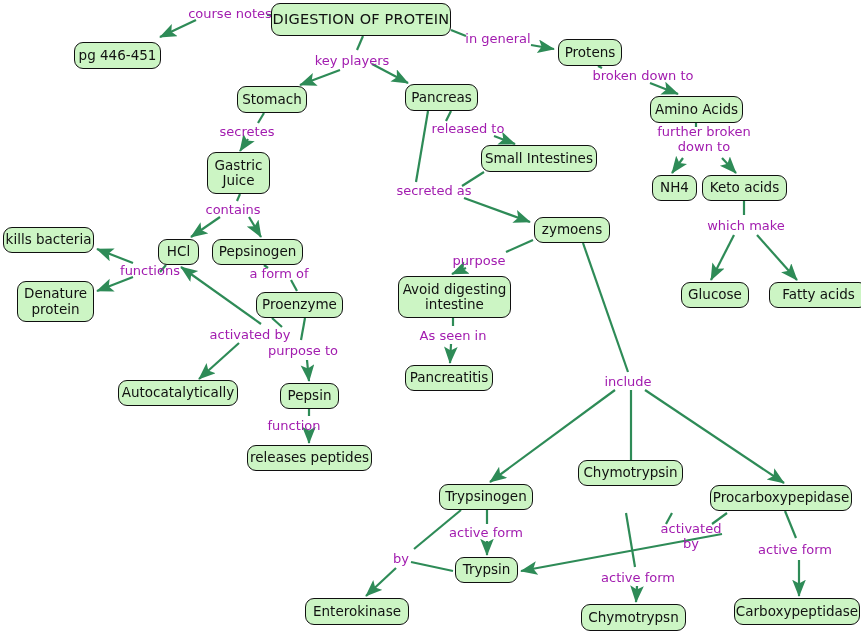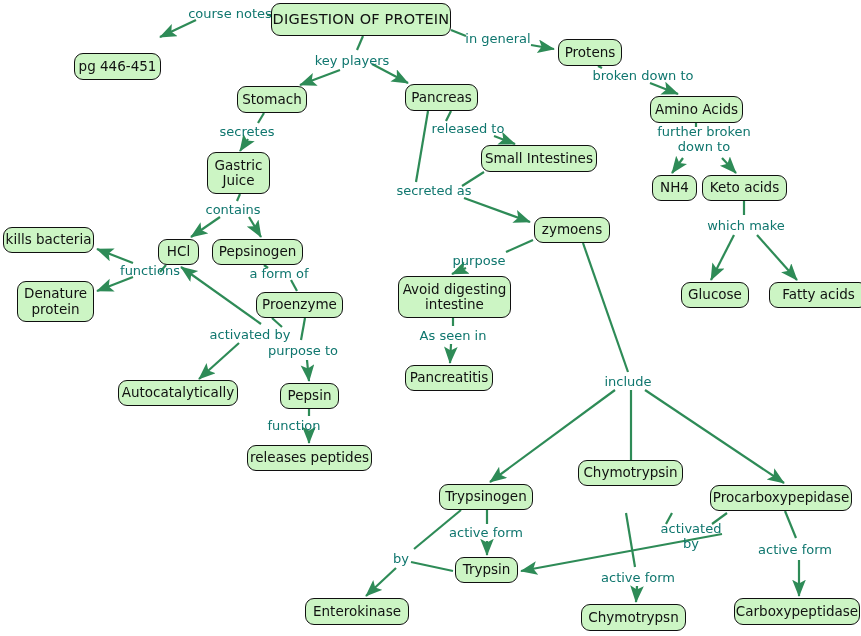--- a/index.html
+++ b/index.html
@@ -34,21 +34,21 @@
     align-items:center;
     justify-content:center;
     text-align:center;
     padding:2px 7px;
     white-space:pre;
     z-index:3;
   }
   .node.big{ font-size:14.5px; letter-spacing:.2px; }
   .edge-label{
     position:absolute;
-    color:#0f766e;
+    color:#a21caf;
     font-size:13px;
     line-height:15px;
     text-align:center;
     white-space:pre;
     background:transparent;
     z-index:4;
     transform:translate(-50%,-50%);
   }
 </style>
 </head>
@@ -118,21 +118,21 @@
         <path d="M 672 513 L 666 524" fill="none" stroke="#2e8b57" stroke-width="2.2" stroke-linecap="butt"></path>
         <path d="M 727 513 L 712 524" fill="none" stroke="#2e8b57" stroke-width="2.2" stroke-linecap="butt"></path>
         <path d="M 722 534 L 521 571" fill="none" stroke="#2e8b57" stroke-width="2.2" stroke-linecap="butt" marker-end="url(#ah)"></path>
         <path d="M 785 511 L 796 538" fill="none" stroke="#2e8b57" stroke-width="2.2" stroke-linecap="butt"></path>
         <path d="M 799 560 L 799 596" fill="none" stroke="#2e8b57" stroke-width="2.2" stroke-linecap="butt" marker-end="url(#ah)"></path>
       </g>
   </svg>
 
   <div id="node-layer">
       <div class="node big" style="left: 271px; top: 3px; width: 180px; height: 33px;">DIGESTION OF PROTEIN</div>
-      <div class="node" style="left: 74px; top: 53px; width: 87px; height: 27px;">pg 446-451</div>
+      <div class="node" style="left: 74px; top: 42px; width: 87px; height: 27px;">pg 446-451</div>
       <div class="node" style="left: 558px; top: 39px; width: 64px; height: 27px;">Protens</div>
       <div class="node" style="left: 237px; top: 86px; width: 70px; height: 27px;">Stomach</div>
       <div class="node" style="left: 405px; top: 84px; width: 73px; height: 27px;">Pancreas</div>
       <div class="node" style="left: 650px; top: 96px; width: 93px; height: 27px;">Amino Acids</div>
       <div class="node" style="left: 207px; top: 152px; width: 63px; height: 42px;">Gastric
 Juice</div>
       <div class="node" style="left: 481px; top: 145px; width: 116px; height: 27px;">Small Intestines</div>
       <div class="node" style="left: 652px; top: 175px; width: 45px; height: 26px;">NH4</div>
       <div class="node" style="left: 702px; top: 175px; width: 85px; height: 26px;">Keto acids</div>
       <div class="node" style="left: 534px; top: 217px; width: 76px; height: 26px;">zymoens</div>

